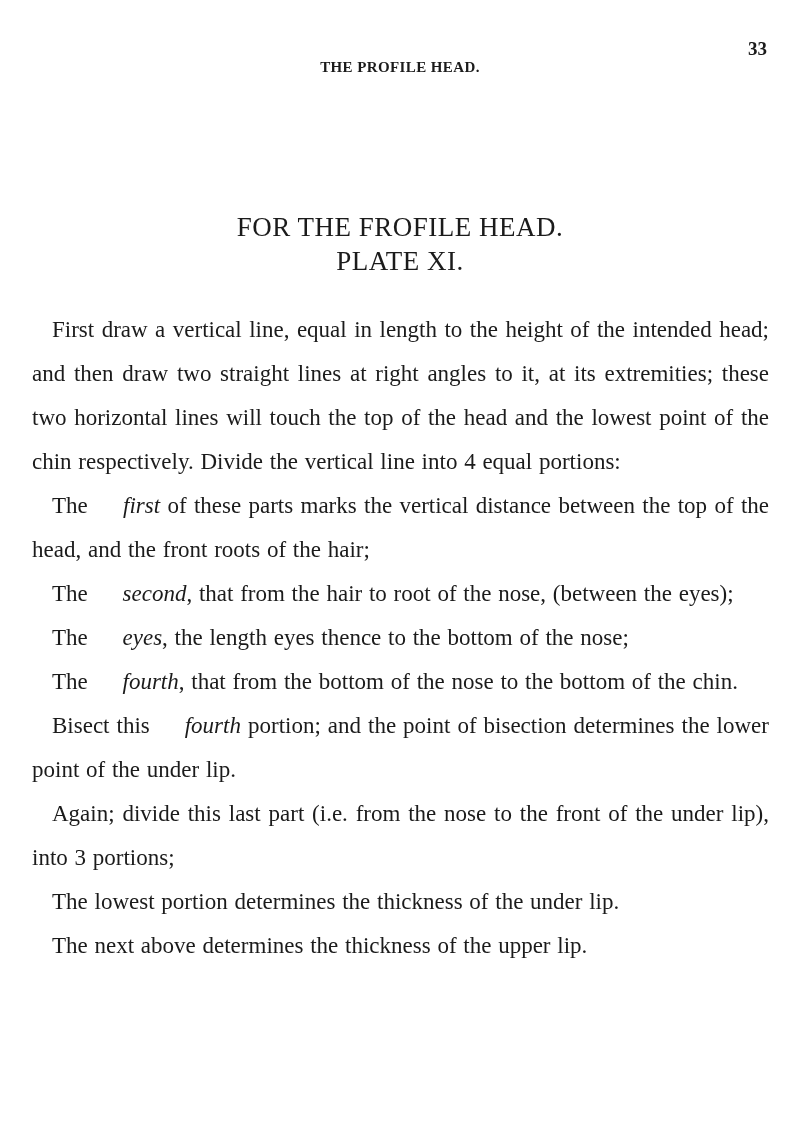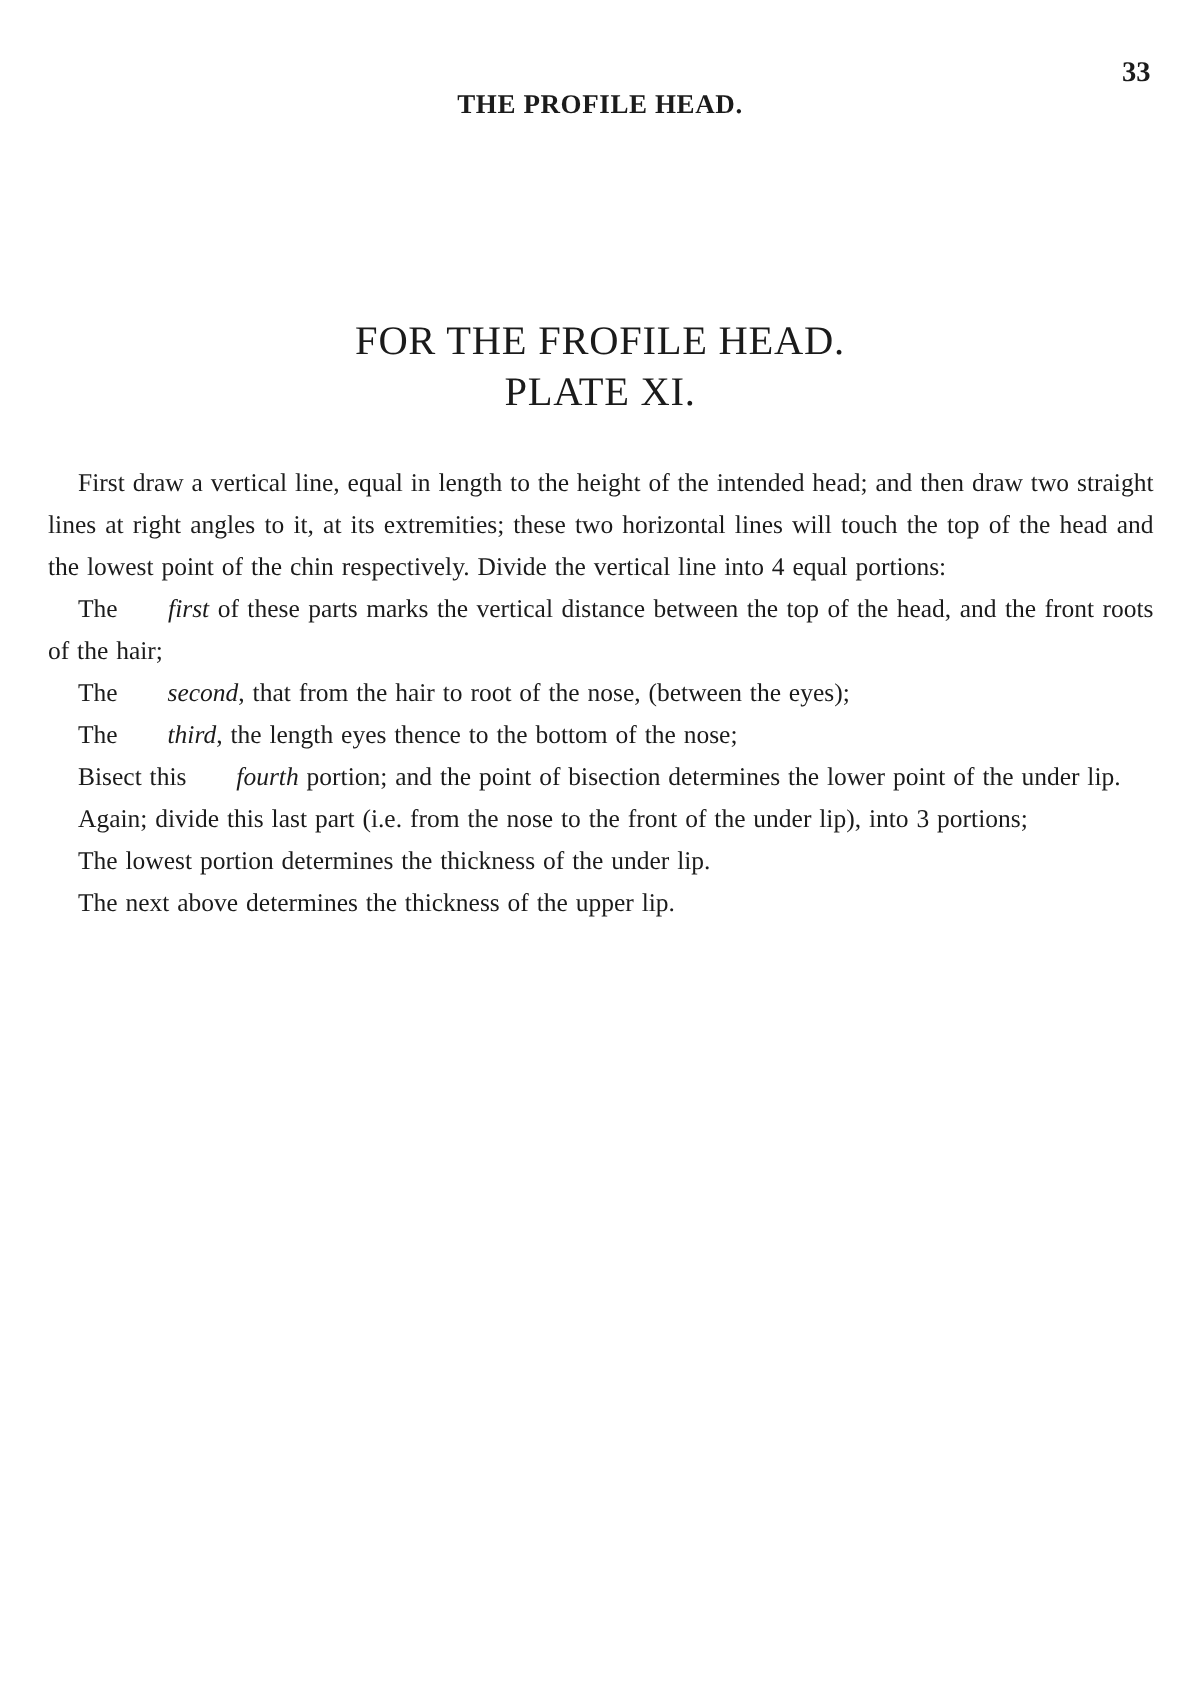--- a/index.html
+++ b/index.html
@@ -23,21 +23,21 @@
     font-size: 19px;
     font-weight: bold;
     line-height: 1;
   }
   .running-header {
     position: absolute;
     top: 60px;
     left: 0;
     width: 100%;
     text-align: center;
-    font-size: 18px;
+    font-size: 15px;
     font-weight: bold;
     letter-spacing: 0.4px;
     line-height: 1;
   }
   .plate-title {
     position: absolute;
     top: 210px;
     left: 0;
     width: 100%;
     text-align: center;
@@ -49,22 +49,22 @@
   .body-text {
     position: absolute;
     top: 308px;
     left: 32px;
     width: 737px;
   }
   .para {
     margin: 0;
     text-indent: 20px;
     text-align: justify;
-    font-size: 17px;
-    line-height: 28px;
+    font-size: 23px;
+    line-height: 44px;
     word-spacing: 1px;
   }
   .italic {
     font-style: italic;
     margin-left: 28px;
   }
 </style>
 </head>
 <body>
 
@@ -72,19 +72,20 @@
   <div class="page-number">33</div>
   <div class="running-header">THE PROFILE HEAD.</div>
   <div class="plate-title">
     <div class="plate-line">FOR THE FROFILE HEAD.</div>
     <div class="plate-line">PLATE XI.</div>
   </div>
   <div class="body-text" id="body-text">
       <p class="para"><span>First draw a vertical line, equal in length to the height of the intended head; and then draw two straight lines at right angles to it, at its extremities; these two horizontal lines will touch the top of the head and the lowest point of the chin respectively. Divide the vertical line into 4 equal portions:</span></p>
       <p class="para"><span>The </span><span class="italic">first</span><span> of these parts marks the vertical distance between the top of the head, and the front roots of the hair;</span></p>
       <p class="para"><span>The </span><span class="italic">second</span><span>, that from the hair to root of the nose, (between the eyes);</span></p>
-      <p class="para"><span>The </span><span class="italic">third</span><span>, the length eyes thence to the bottom of the nose;</span></p>
+      <p class="para"><span>The </span><span class="italic">eyes</span><span>, the length eyes thence to the bottom of the nose;</span></p>
+      <p class="para"><span>The </span><span class="italic">fourth</span><span>, that from the bottom of the nose to the bottom of the chin.</span></p>
       <p class="para"><span>Bisect this </span><span class="italic">fourth</span><span> portion; and the point of bisection determines the lower point of the under lip.</span></p>
       <p class="para"><span>Again; divide this last part (i.e. from the nose to the front of the under lip), into 3 portions;</span></p>
       <p class="para"><span>The lowest portion determines the thickness of the under lip.</span></p>
       <p class="para"><span>The next above determines the thickness of the upper lip.</span></p>
     </div>
 </div>
 
 </body></html>

